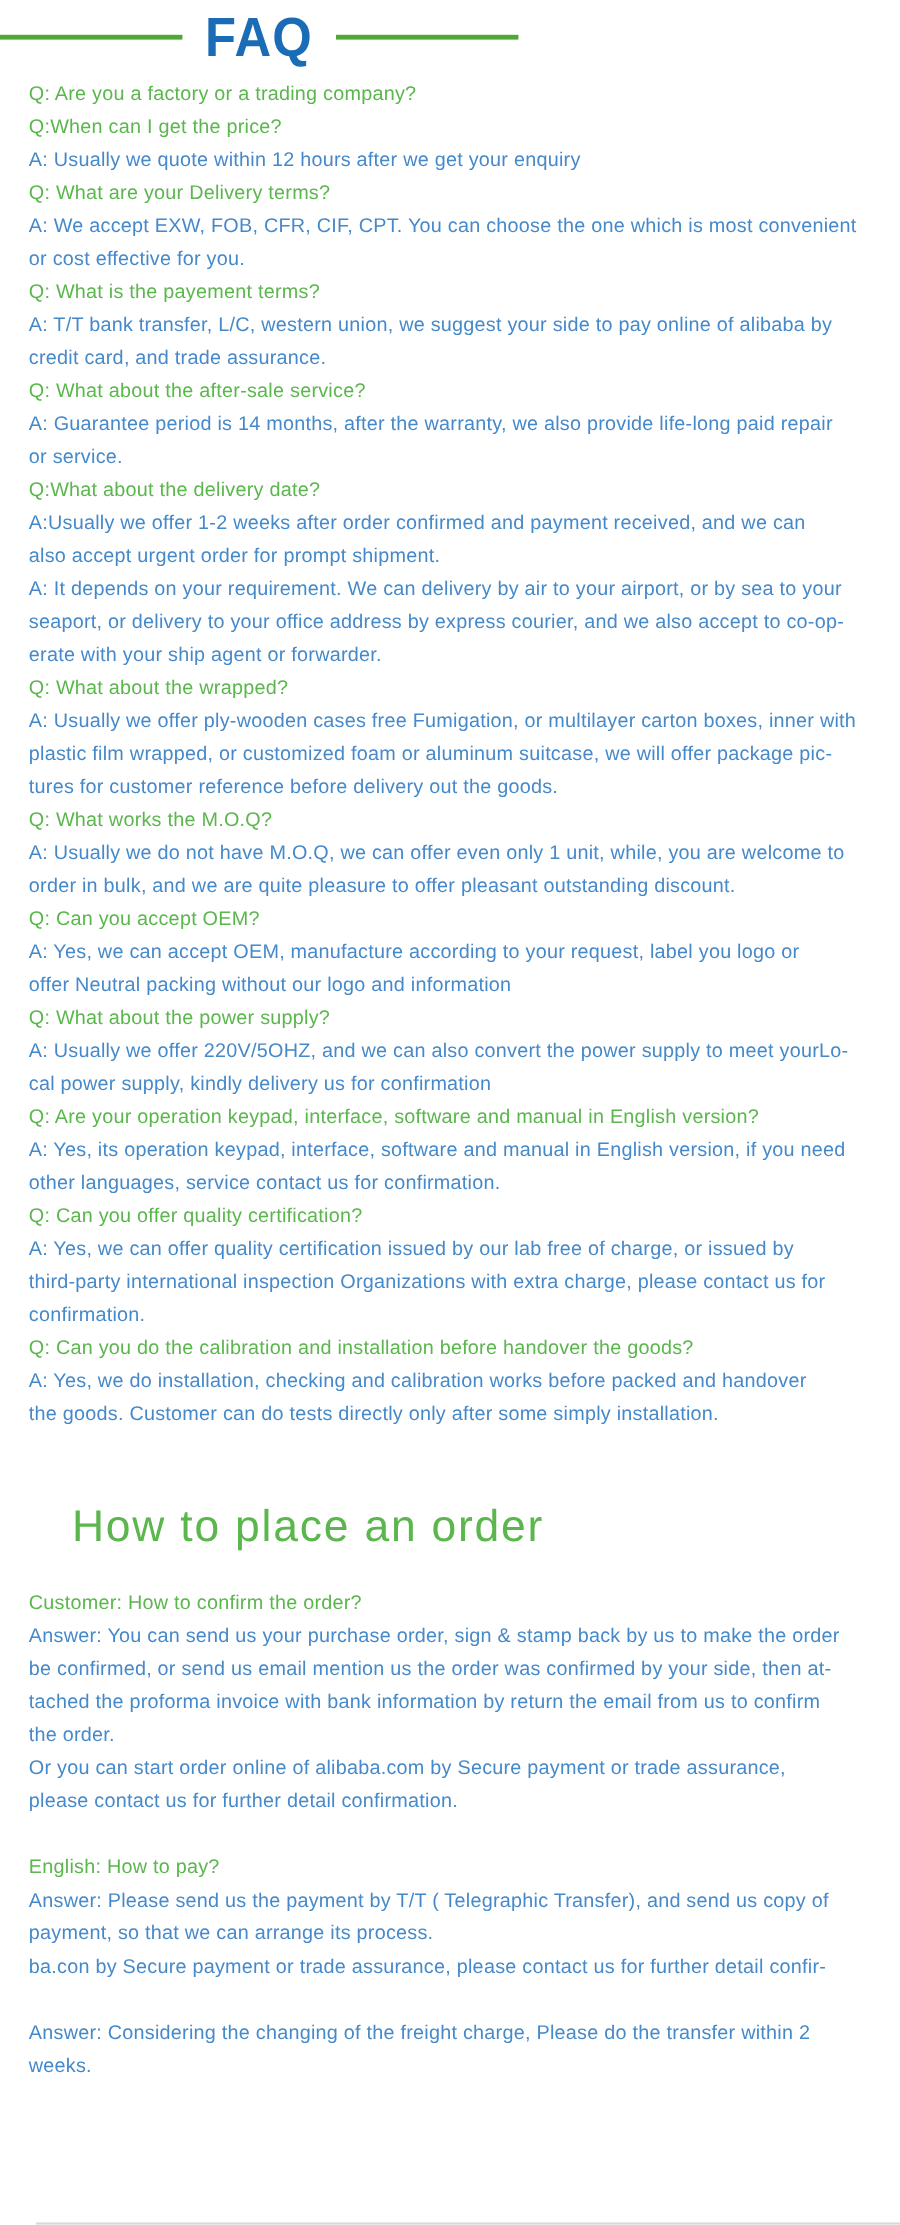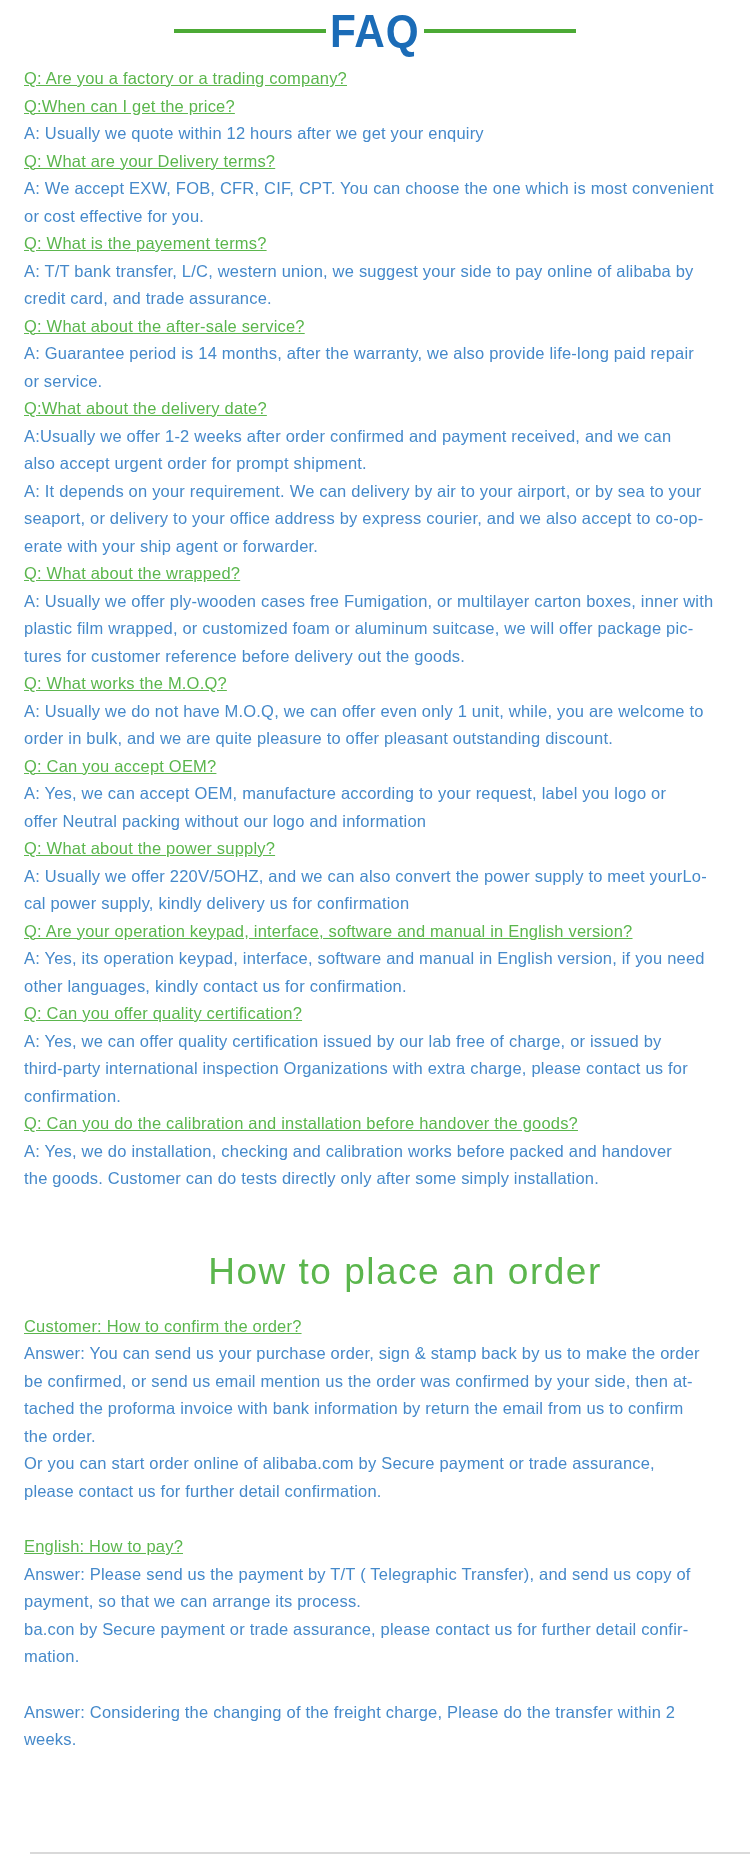--- a/index.html
+++ b/index.html
@@ -11,21 +11,21 @@
     width: 750px;
     height: 1854px;
     overflow: hidden;
     position: relative;
     font-family: "Liberation Sans", sans-serif;
     -webkit-font-smoothing: antialiased;
   }
   .faq-header {
     display: flex;
     align-items: center;
-    justify-content: center;
+    gap: 15px;
     padding-top: 4px;
     height: 54px;
   }
   .rule {
     width: 152px;
     height: 4px;
     background: var(--rule-green, #4caa35);
   }
   .faq-title {
     margin: 0;
@@ -41,29 +41,28 @@
   }
   .faq-list {
     margin-top: 7px;
   }
   .line {
     font-size: 16.5px;
     line-height: 27.5px;
     letter-spacing: 0.2px;
     white-space: nowrap;
   }
-  .line.q { color: var(--question-green, #5bb64d); text-decoration: underline; }
+  .line.q { color: var(--question-green, #5bb64d); }
   .line.a { color: var(--answer-blue, #4589ca); }
   .order-heading {
-    margin: 58px 0 20px 60px;
+    margin: 58px 0 30px 60px;
     font-size: 37px;
     font-weight: 400;
     letter-spacing: 1.5px;
     color: var(--heading-green, #5bb64d);
-    text-align: center;
   }
   .order-block {
     margin-bottom: 28px;
   }
   .bottom-divider {
     position: absolute;
     left: 30px;
     right: 0;
     bottom: 0;
     height: 2px;
@@ -106,21 +105,21 @@
       <div class="line a">A: Usually we do not have M.O.Q, we can offer even only 1 unit, while, you are welcome to</div>
       <div class="line a">order in bulk, and we are quite pleasure to offer pleasant outstanding discount.</div>
       <div class="line q">Q: Can you accept OEM?</div>
       <div class="line a">A: Yes, we can accept OEM, manufacture according to your request, label you logo or</div>
       <div class="line a">offer Neutral packing without our logo and information</div>
       <div class="line q">Q: What about the power supply?</div>
       <div class="line a">A: Usually we offer 220V/5OHZ, and we can also convert the power supply to meet yourLo-</div>
       <div class="line a">cal power supply, kindly delivery us for confirmation</div>
       <div class="line q">Q: Are your operation keypad, interface, software and manual in English version?</div>
       <div class="line a">A: Yes, its operation keypad, interface, software and manual in English version, if you need</div>
-      <div class="line a">other languages, kindly contact us for confirmation.</div>
+      <div class="line a">other languages, service contact us for confirmation.</div>
       <div class="line q">Q: Can you offer quality certification?</div>
       <div class="line a">A: Yes, we can offer quality certification issued by our lab free of charge, or issued by</div>
       <div class="line a">third-party international inspection Organizations with extra charge, please contact us for</div>
       <div class="line a">confirmation.</div>
       <div class="line q">Q: Can you do the calibration and installation before handover the goods?</div>
       <div class="line a">A: Yes, we do installation, checking and calibration works before packed and handover</div>
       <div class="line a">the goods. Customer can do tests directly only after some simply installation.</div>
     </div>
 </div>
 
@@ -134,21 +133,20 @@
         <div class="line a">tached the proforma invoice with bank information by return the email from us to confirm</div>
         <div class="line a">the order.</div>
         <div class="line a">Or you can start order online of alibaba.com by Secure payment or trade assurance,</div>
         <div class="line a">please contact us for further detail confirmation.</div>
       </div>
       <div class="order-block">
         <div class="line q">English: How to pay?</div>
         <div class="line a">Answer: Please send us the payment by T/T ( Telegraphic Transfer), and send us copy of</div>
         <div class="line a">payment, so that we can arrange its process.</div>
         <div class="line a">ba.con by Secure payment or trade assurance, please contact us for further detail confir-</div>
-        <div class="line a">mation.</div>
       </div>
       <div class="order-block">
         <div class="line a">Answer: Considering the changing of the freight charge, Please do the transfer within 2</div>
         <div class="line a">weeks.</div>
       </div>
     </div>
 </div>
 
 <div class="bottom-divider"></div>
 

